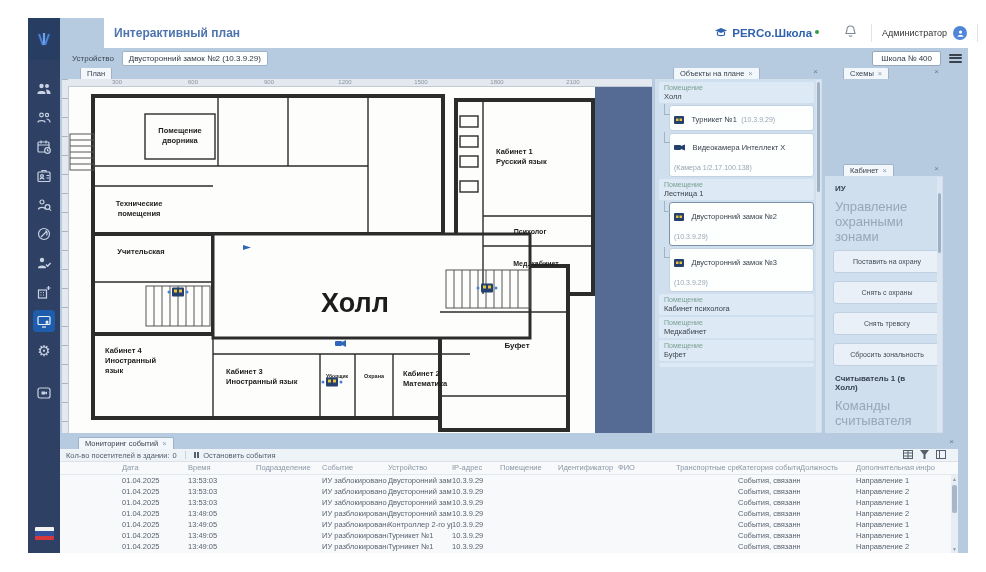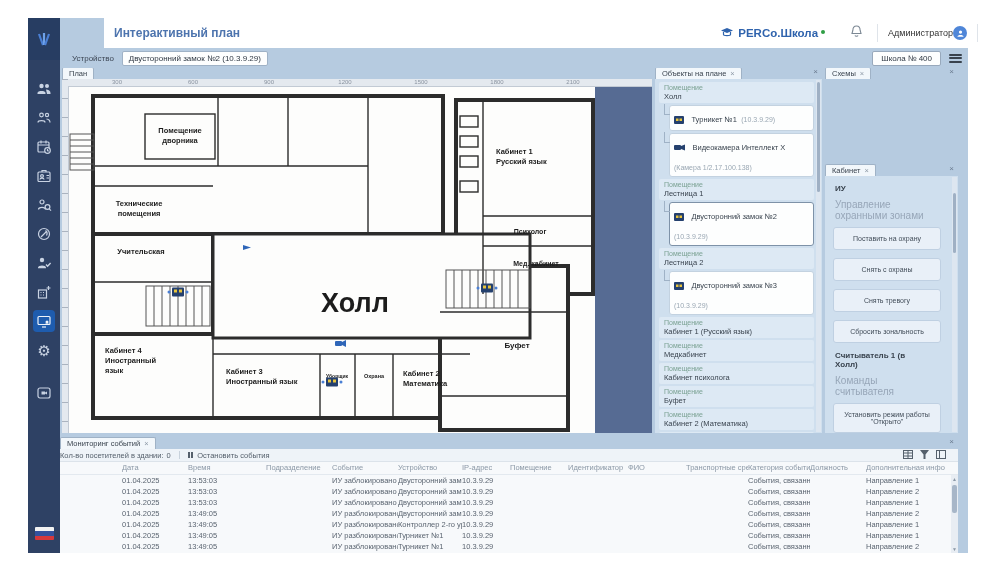--- a/index.html
+++ b/index.html
@@ -23,21 +23,21 @@
 
   
   .header{position:absolute;left:32px;top:0;width:908px;height:30px;background:#fff;
     display:flex;align-items:center;z-index:5;margin-left:44px;}
   .title{margin-left:10px;font-size:12px;font-weight:bold;color:#4d74ae;}
   .hright{margin-left:auto;display:flex;align-items:center;height:100%;}
   .brand{display:flex;align-items:center;gap:4px;color:#2f63ad;font-weight:bold;font-size:11.5px;position:relative;padding-right:10px;}
   .brand .dot{position:absolute;right:3px;top:4px;width:4px;height:4px;border-radius:50%;background:#2f9e44;}
   .bell{margin:0 14px 0 22px;}
   .hdiv{width:1px;height:18px;background:#dfe4ea;}
-  .userbox{display:flex;align-items:center;padding:0 10px;font-size:9px;color:#333;}
+  .userbox{display:flex;align-items:center;gap:6px;padding:0 10px;font-size:9px;color:#333;}
   .avatar{width:14px;height:14px;border-radius:50%;background:#4f86d8;color:#fff;display:flex;
     align-items:center;justify-content:center;}
   .helpbox{width:34px;display:flex;align-items:center;justify-content:center;}
   .help{width:14px;height:14px;border-radius:50%;border:1px solid #b9c2cc;color:#8d98a4;
     font-size:9px;display:flex;align-items:center;justify-content:center;}
 
   
   .toolbar{position:absolute;left:32px;top:30px;width:908px;height:20px;background:#b6cbe0;
     display:flex;align-items:center;z-index:4;}
   .tb-label{margin-left:12px;font-size:8px;color:#3c4654;}
@@ -45,21 +45,21 @@
     font-size:8px;color:#2e3742;padding:2px 6px;}
   .tb-right{margin-left:auto;display:flex;align-items:center;gap:8px;margin-right:6px;}
   .school-btn{background:#fdfefe;border:1px solid #98a9bc;border-radius:2px;font-size:8px;
     color:#2e3742;padding:2px 8px;}
   .burger{width:13px;height:9px;display:flex;flex-direction:column;justify-content:space-between;}
   .burger div{height:2px;background:#39424d;border-radius:1px;}
 
   
   .strip{height:13px;background:#b6cbe0;position:relative;display:flex;align-items:flex-end;}
   .ptab{background:#f2f7fb;border:1px solid #9fb2c6;border-bottom:none;border-radius:2px 2px 0 0;
-    font-size:7.5px;color:#39434e;padding:1px 6px 1px 6px;display:flex;gap:4px;align-items:center;margin-left:0;}
+    font-size:7.5px;color:#39434e;padding:1px 6px 1px 6px;display:flex;gap:4px;align-items:center;margin-left:18px;}
   .ptab .x{color:#8d99a6;}
   .strip .far-x{position:absolute;right:4px;top:1px;font-size:8px;color:#6b7c90;}
 
   
   .plan-panel{position:absolute;left:34px;top:48px;width:590px;height:367px;}
   .plan-canvas{position:absolute;left:0;top:13px;right:0;bottom:0;background:#566b93;overflow:hidden;}
   .hruler{position:absolute;left:6px;top:0;right:0;height:7px;background:#e4e9ef;
     border-bottom:1px solid #c2cad4;}
   .hruler span{position:absolute;top:0;font-size:6px;line-height:7px;color:#8a93a0;transform:translateX(-50%);}
   .vruler{position:absolute;left:0;top:0;width:6px;bottom:0;background:#e4e9ef;border-right:1px solid #c2cad4;
@@ -77,48 +77,48 @@
     margin:0 0 2px 10px;padding:2px 4px;min-height:15px;}
   .obj-device.sel{border-color:#7e92a8;}
   .obj-device:before{content:"";position:absolute;left:-6px;top:-2px;width:5px;height:10px;
     border-left:1px solid #9fb2c6;border-bottom:1px solid #9fb2c6;}
   .dev-name{font-size:7.5px;color:#39434e;}
   .dev-sub{font-size:7px;color:#9aa7b3;}
   .dev-ico{display:inline-block;vertical-align:-2px;margin-right:3px;}
   .vscroll{position:absolute;right:1px;top:14px;bottom:1px;width:5px;background:#dde6f0;}
   .vscroll .thumb{position:absolute;left:1px;width:3px;background:#9fb0c4;border-radius:2px;}
 
-  .right-col{position:absolute;left:797px;top:48px;width:133px;height:367px;display:flex;flex-direction:column;}
+  .right-col{position:absolute;left:797px;top:48px;width:118px;height:367px;display:flex;flex-direction:column;}
   .schemes-panel{height:97px;position:relative;}
   .scheme-btn{display:block;width:112px;margin:0 auto 6px auto;background:#fbfdfe;border:1px solid #b6c4d4;
     border-radius:3px;font-size:7.5px;color:#39434e;text-align:left;padding:4px 0 4px 12px;box-sizing:border-box;}
   .scheme-btn.sel{border-color:#7e92a8;}
   .commands-panel{flex:1;position:relative;}
   .cmd-head{font-size:8px;font-weight:bold;color:#39434e;margin:4px 0 6px 2px;}
-  .cmd-sub{font-size:10px;color:#97a6b8;margin:6px 0 6px 2px;}
+  .cmd-sub{font-size:13px;color:#97a6b8;margin:6px 0 6px 2px;}
   .cmd-btn{display:block;width:108px;margin:0 auto 8px auto;background:#e9f0f8;border:1px solid #bfd0e2;
     border-radius:3px;font-size:7px;color:#414c58;text-align:center;padding:7px 2px;box-sizing:border-box;}
 
   
   .events-panel{position:absolute;left:32px;top:418px;width:898px;height:117px;}
   .ev-body{position:absolute;left:0;top:13px;right:0;bottom:0;background:#f7f9fb;overflow:hidden;}
   .ev-info{height:12px;background:#eef3f8;border-bottom:1px solid #dce3ea;display:flex;align-items:center;
     font-size:7.5px;color:#55606c;position:relative;}
-  .ev-info .lbl{}
+  .ev-info .lbl{margin-left:6px;}
   .ev-info .cnt{margin-left:3px;}
   .ev-div{width:1px;height:8px;background:#c8d2dc;margin:0 8px;}
   .pause{display:inline-flex;gap:1.5px;margin-right:4px;}
   .pause div{width:2px;height:6px;background:#55606c;}
   .ev-icons{position:absolute;right:12px;top:1px;display:flex;gap:7px;align-items:center;}
   .ev-table{font-size:7.5px;}
   .tr{display:flex;height:11px;line-height:11px;white-space:nowrap;}
   .tr.head{color:#8b98a6;height:12px;line-height:12px;border-bottom:1px solid #e3e9ef;}
   .tr:not(.head){color:#5a6470;}
   .td{overflow:hidden;flex-shrink:0;padding-right:4px;box-sizing:border-box;}
-  .cg{width:62px;}.c0{width:66px;}.c1{width:68px;}.c2{width:66px;margin-left:10px;}.c3{width:66px;}.c4{width:64px;}
+  .cg{width:62px;}.c0{width:66px;}.c1{width:68px;}.c2{width:66px;}.c3{width:66px;}.c4{width:64px;}
   .c5{width:48px;}.c6{width:58px;}.c7{width:60px;}.c8{width:58px;}.c9{width:62px;}.c10{width:62px;}
   .c11{width:56px;}.c12{flex:1;}
   .ev-scroll{position:absolute;right:0;top:26px;bottom:0;width:7px;background:#e8edf3;font-size:5px;
     color:#8b98a6;text-align:center;}
   .ev-scroll .up{position:absolute;top:1px;left:0;right:0;}
   .ev-scroll .dn{position:absolute;bottom:1px;left:0;right:0;}
   .ev-scroll .thumb{position:absolute;left:1px;width:5px;top:10px;height:28px;background:#a7b6c8;border-radius:2px;}
 </style>
 </head>
 <body>
@@ -413,52 +413,40 @@
       </div>
       <div class="obj-device sel">
         <span class="dev-ico"><svg width="10" height="8" viewBox="0 0 10 8">
               <rect width="10" height="8" rx="1" fill="#24406e"></rect>
               <rect x="2" y="2.5" width="2.5" height="2.5" fill="#e8c43c"></rect>
               <rect x="5.5" y="2.5" width="2.5" height="2.5" fill="#e8c43c"></rect>
             </svg></span>
         <span class="dev-name">Двусторонний замок №2</span>
         <span class="dev-sub">(10.3.9.29)</span>
       </div>
-      <div class="obj-group">
-        <div class="obj-type">Помещение</div>
-        <div class="obj-name">Лестница 2</div>
-      </div>
       <div class="obj-device">
         <span class="dev-ico"><svg width="10" height="8" viewBox="0 0 10 8">
               <rect width="10" height="8" rx="1" fill="#24406e"></rect>
               <rect x="2" y="2.5" width="2.5" height="2.5" fill="#e8c43c"></rect>
               <rect x="5.5" y="2.5" width="2.5" height="2.5" fill="#e8c43c"></rect>
             </svg></span>
         <span class="dev-name">Двусторонний замок №3</span>
         <span class="dev-sub">(10.3.9.29)</span>
       </div>
       <div class="obj-group">
         <div class="obj-type">Помещение</div>
-        <div class="obj-name">Кабинет 1 (Русский язык)</div>
+        <div class="obj-name">Кабинет психолога</div>
       </div>
       <div class="obj-group">
         <div class="obj-type">Помещение</div>
         <div class="obj-name">Медкабинет</div>
       </div>
       <div class="obj-group">
         <div class="obj-type">Помещение</div>
-        <div class="obj-name">Кабинет психолога</div>
-      </div>
-      <div class="obj-group">
-        <div class="obj-type">Помещение</div>
         <div class="obj-name">Буфет</div>
-      </div>
-      <div class="obj-group">
-        <div class="obj-type">Помещение</div>
-        <div class="obj-name">Кабинет 2 (Математика)</div>
       </div>
       <div class="obj-group">
         
         
       </div>
 
     </div>
     <div class="vscroll">
         <div class="thumb" style="top:2px;height:110px"></div>
       </div>

